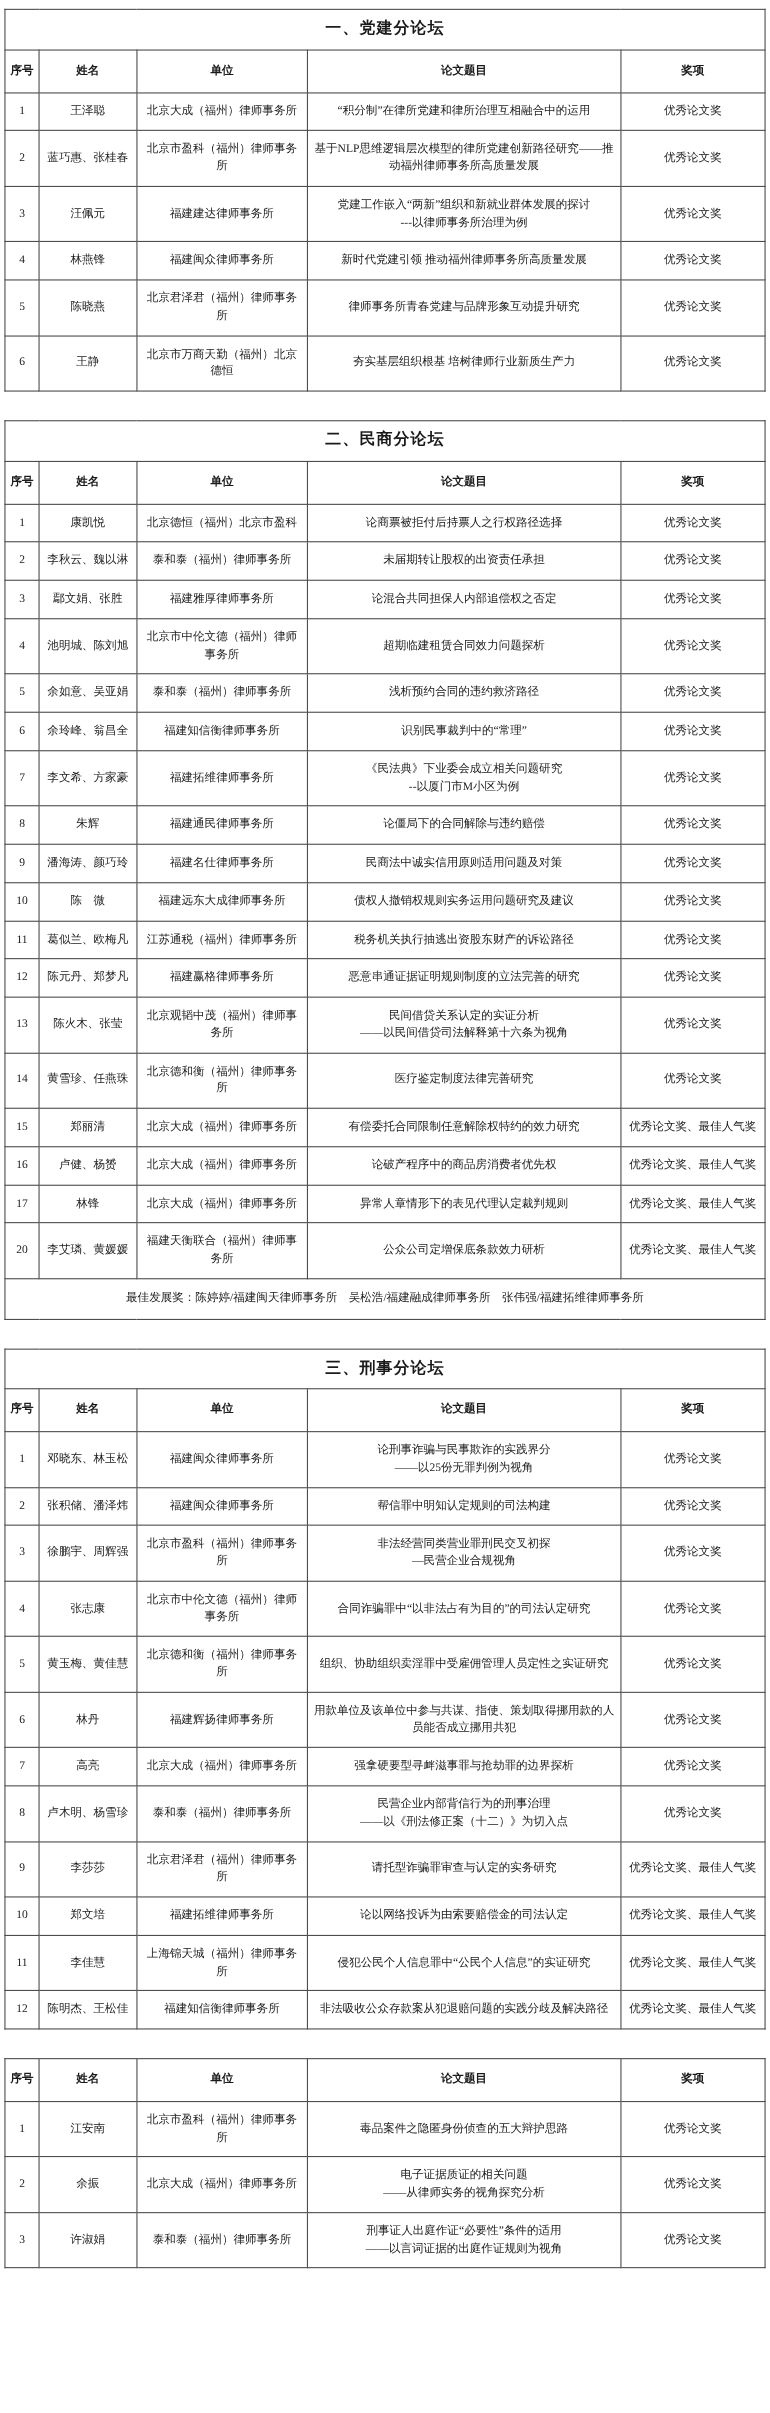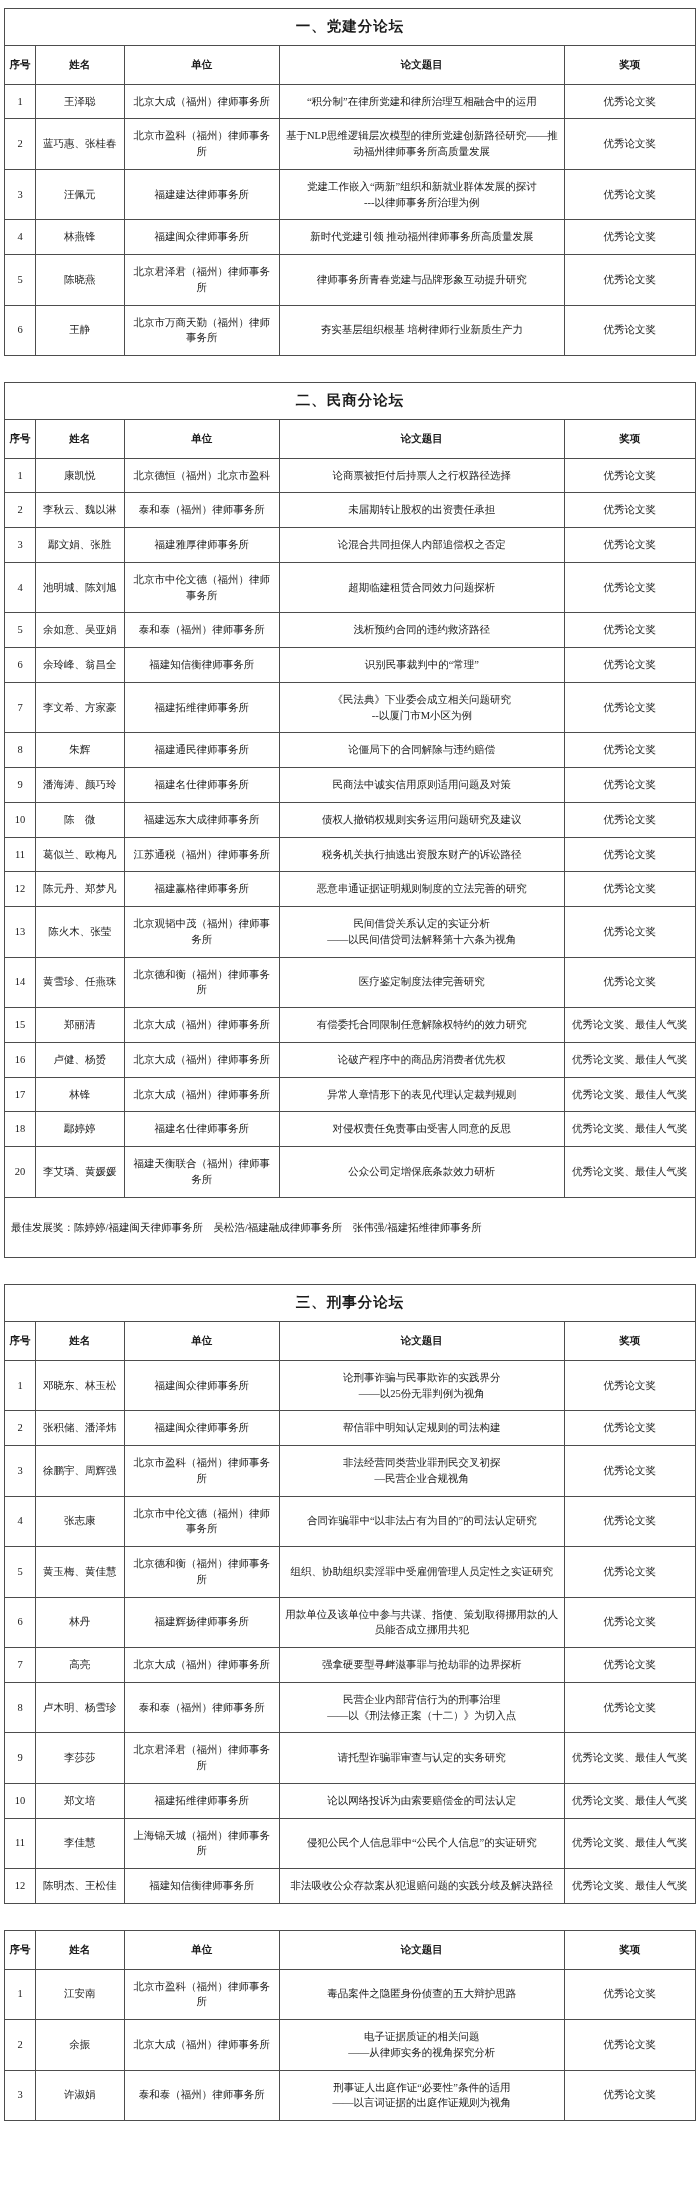--- a/index.html
+++ b/index.html
@@ -36,22 +36,22 @@
     font-weight: bold;
     letter-spacing: 1px;
     padding: 7px 0;
   }
   .award-table tr.head th {
     font-weight: bold;
     padding: 11px 2px;
   }
   .award-table td.paper { white-space: pre-line; }
   .award-table td.footer-cell {
-    text-align: left;
-    padding: 22px 6px;
+    text-align: center;
+    padding: 10px 6px;
     word-break: normal;
   }
   col.c-no    { width: 4.5%;  }
   col.c-name  { width: 12.8%; }
   col.c-org   { width: 22.5%; }
   col.c-paper { width: 41.2%; }
   col.c-award { width: 19.0%; }
 </style>
 </head>
 <body>
@@ -110,21 +110,21 @@
         <tr>
           <td>5</td>
           <td>陈晓燕</td>
           <td>北京君泽君（福州）律师事务所</td>
           <td class="paper">律师事务所青春党建与品牌形象互动提升研究</td>
           <td>优秀论文奖</td>
         </tr>
         <tr>
           <td>6</td>
           <td>王静</td>
-          <td>北京市万商天勤（福州）律师事务所</td>
+          <td>北京市万商天勤（福州）北京德恒</td>
           <td class="paper">夯实基层组织根基 培树律师行业新质生产力</td>
           <td>优秀论文奖</td>
         </tr>
       </tbody>
   </table>
 
   <table class="award-table">
     <colgroup>
       <col class="c-no">
         <col class="c-name">
@@ -260,27 +260,20 @@
           <td>优秀论文奖、最佳人气奖</td>
         </tr>
         <tr>
           <td>17</td>
           <td>林锋</td>
           <td>北京大成（福州）律师事务所</td>
           <td class="paper">异常人章情形下的表见代理认定裁判规则</td>
           <td>优秀论文奖、最佳人气奖</td>
         </tr>
         <tr>
-          <td>18</td>
-          <td>鄢婷婷</td>
-          <td>福建名仕律师事务所</td>
-          <td class="paper">对侵权责任免责事由受害人同意的反思</td>
-          <td>优秀论文奖、最佳人气奖</td>
-        </tr>
-        <tr>
           <td>20</td>
           <td>李艾璘、黄媛媛</td>
           <td>福建天衡联合（福州）律师事务所</td>
           <td class="paper">公众公司定增保底条款效力研析</td>
           <td>优秀论文奖、最佳人气奖</td>
         </tr>
         <tr>
           <td colspan="5" class="footer-cell">最佳发展奖：陈婷婷/福建闽天律师事务所　吴松浩/福建融成律师事务所　张伟强/福建拓维律师事务所</td>
         </tr>
       </tbody>

